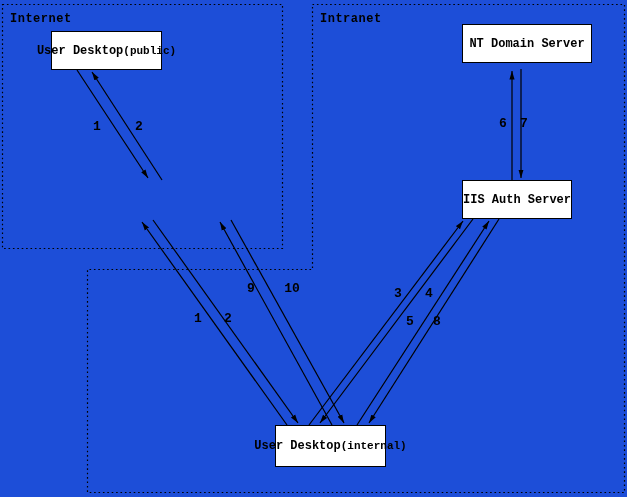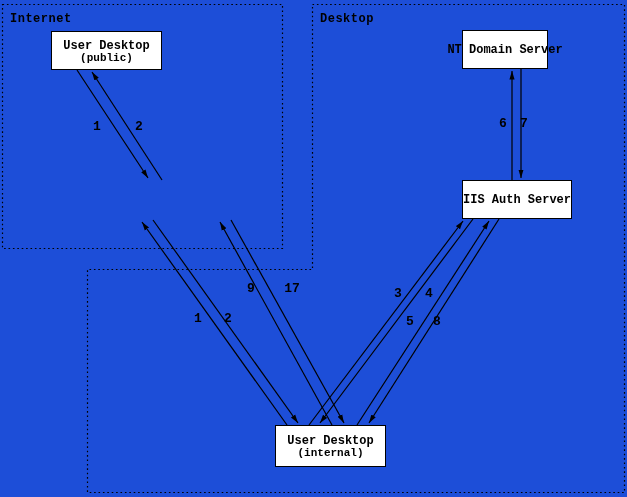--- a/index.html
+++ b/index.html
@@ -38,21 +38,20 @@
     font-weight: bold;
     white-space: nowrap;
     letter-spacing: 0.5px;
   }
   .node {
     position: absolute;
     box-sizing: border-box;
     border: 1.5px solid #000000;
     background: #ffffff;
     display: flex;
-    flex-direction: column;
     align-items: center;
     justify-content: center;
     text-align: center;
   }
   .node-title {
     font-size: 12px;
     font-weight: bold;
     white-space: nowrap;
     line-height: 14px;
   }
@@ -100,47 +99,47 @@
     <line class="flow-line" x1="473" y1="219" x2="320" y2="423" marker-end="url(#arrow)"></line>
 
     <line class="flow-line" x1="357" y1="425" x2="489" y2="221" marker-end="url(#arrow)"></line>
     <line class="flow-line" x1="499" y1="219" x2="369" y2="423" marker-end="url(#arrow)"></line>
 
     <line class="flow-line" x1="512" y1="180" x2="512" y2="71" marker-end="url(#arrow)"></line>
     <line class="flow-line" x1="521" y1="69" x2="521" y2="178" marker-end="url(#arrow)"></line>
   </svg>
 
   <div class="region-label" style="left:10px; top:12px">Internet</div>
-  <div class="region-label" style="left:320px; top:12px">Desktop</div>
+  <div class="region-label" style="left:320px; top:12px">Intranet</div>
 
   <div class="node" style="left:51px; top:31px; width:111px; height:39px">
     <div class="node-title">User Desktop</div>
     <div class="node-sub">(public)</div>
   </div>
 
 
-  <div class="node" style="left:462px; top:30px; width:86px; height:39px">
+  <div class="node" style="left:462px; top:24px; width:130px; height:39px">
     <div class="node-title">NT Domain Server</div>
   </div>
 
   <div class="node" style="left:462px; top:180px; width:110px; height:39px">
     <div class="node-title">IIS Auth Server</div>
   </div>
 
   <div class="node" style="left:275px; top:425px; width:111px; height:42px">
     <div class="node-title">User Desktop</div>
     <div class="node-sub">(internal)</div>
   </div>
 
   <div class="flow-label" style="left:97px;  top:126px">1</div>
   <div class="flow-label" style="left:139px; top:126px">2</div>
   <div class="flow-label" style="left:198px; top:318px">1</div>
   <div class="flow-label" style="left:228px; top:318px">2</div>
   <div class="flow-label" style="left:251px; top:288px">9</div>
-  <div class="flow-label" style="left:292px; top:288px">17</div>
+  <div class="flow-label" style="left:292px; top:288px">10</div>
   <div class="flow-label" style="left:398px; top:293px">3</div>
   <div class="flow-label" style="left:429px; top:293px">4</div>
   <div class="flow-label" style="left:410px; top:321px">5</div>
   <div class="flow-label" style="left:437px; top:321px">8</div>
   <div class="flow-label" style="left:503px; top:123px">6</div>
   <div class="flow-label" style="left:524px; top:123px">7</div>
 
 </div>
 
 </body></html>

